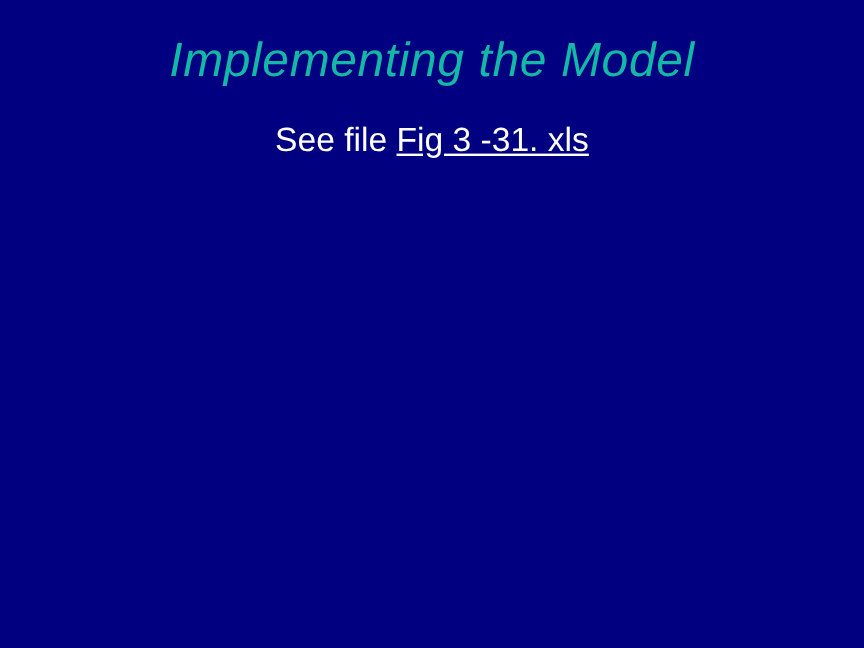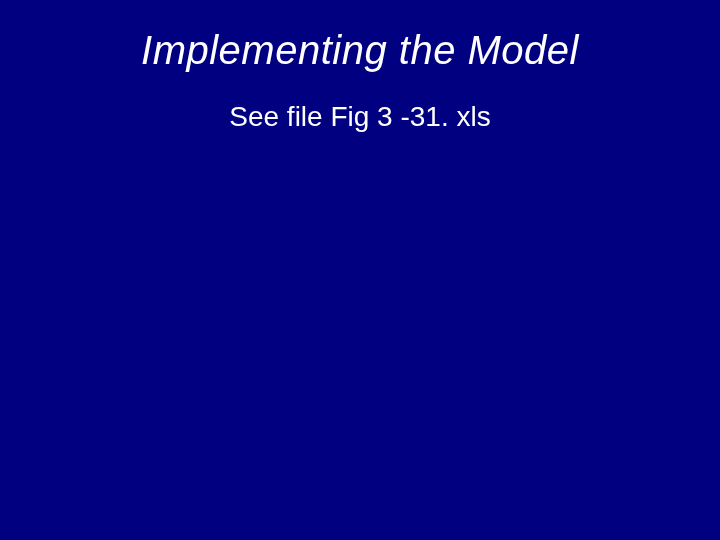--- a/index.html
+++ b/index.html
@@ -13,35 +13,36 @@
       background-color: #000080;
       font-family: Arial, Helvetica, sans-serif;
       overflow: hidden;
     }
     .slide {
       width: 100%;
       height: 100%;
       padding-top: 28px;
     }
     .title {
-      color: #ffffff;
+      color: #14b8a6;
       font-size: 40px;
       font-style: italic;
       font-weight: normal;
       text-align: center;
       margin-bottom: 28px;
       letter-spacing: 0.5px;
     }
     .body-text {
       color: #ffffff;
       font-size: 28px;
       text-align: center;
       font-weight: normal;
     }
     .file-link {
+      text-decoration: underline;
       color: #ffffff;
     }
   </style>
 </head>
 <body>
 
 <div class="slide">
   <h1 class="title">Implementing the Model</h1>
   <p class="body-text">
     <span>See file </span><span class="file-link">Fig 3 -31. xls</span>

